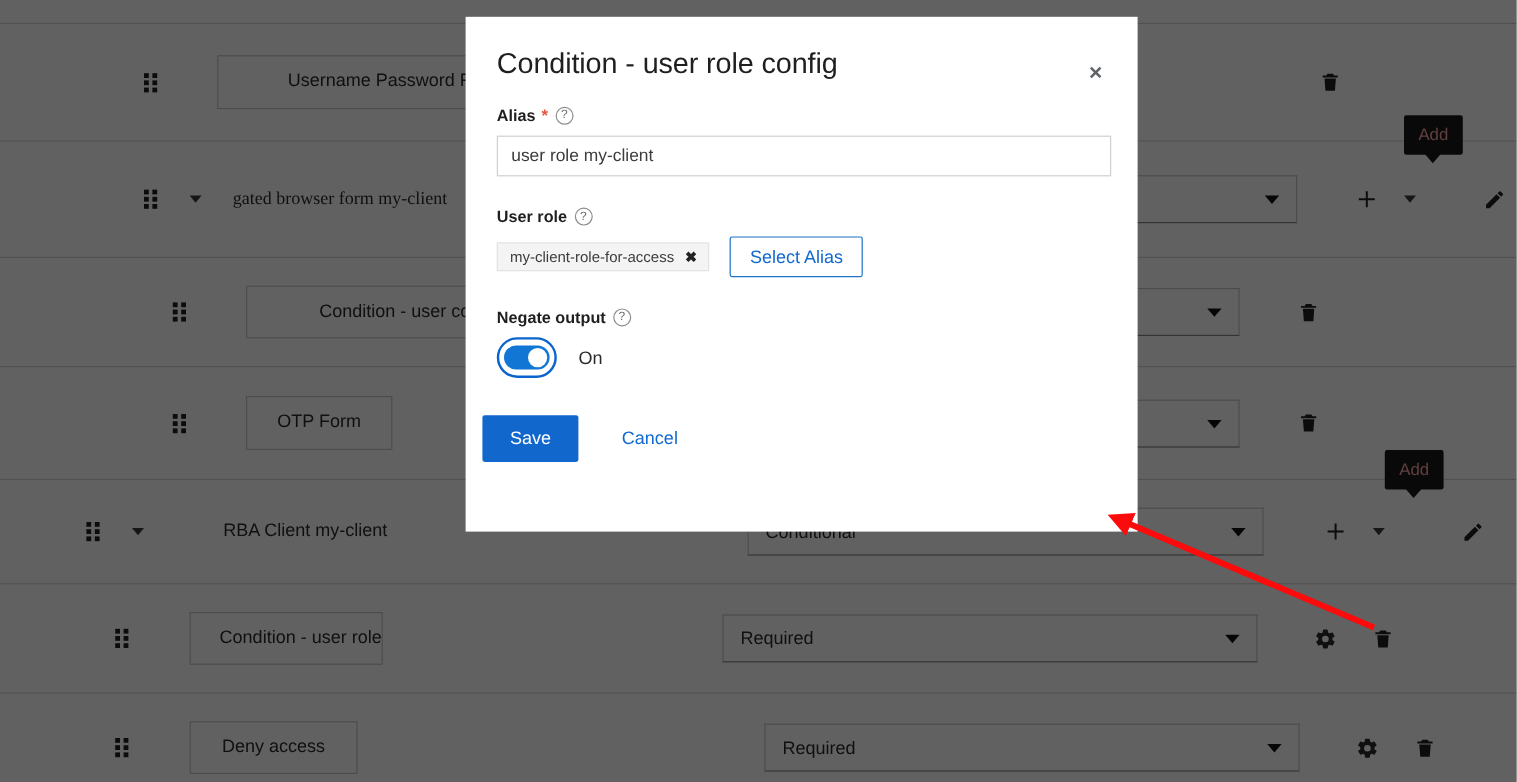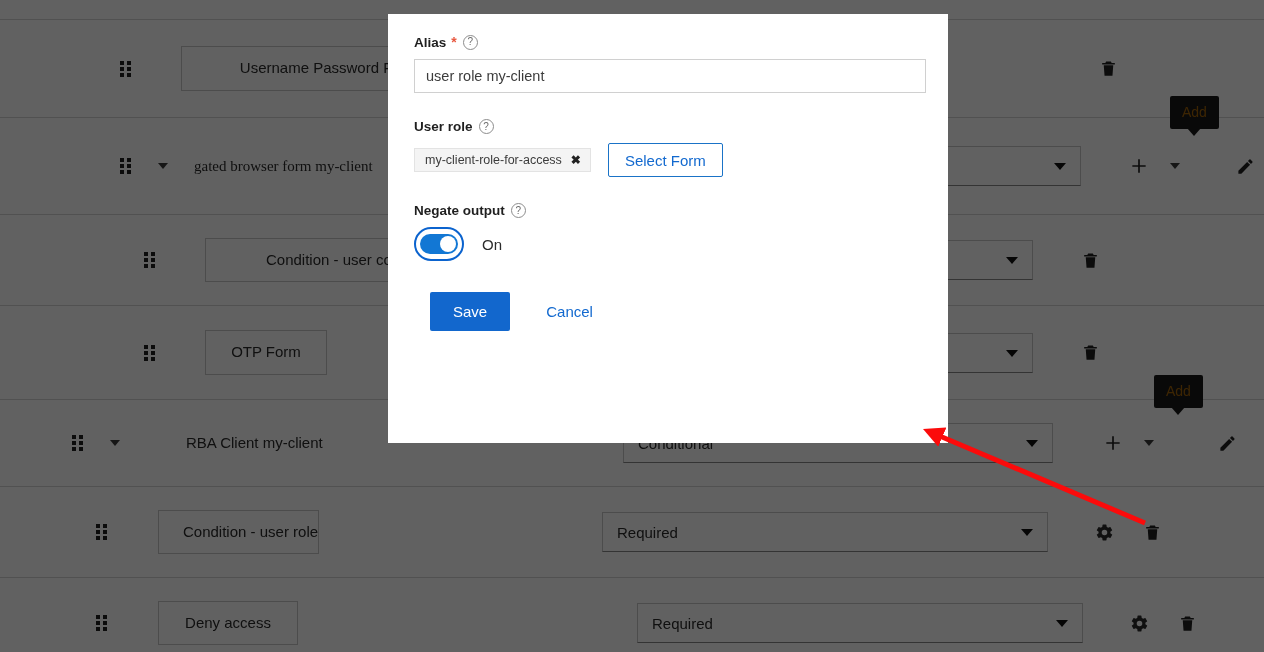--- a/index.html
+++ b/index.html
@@ -151,21 +151,21 @@
     cursor: pointer;
   }
 
   
   .ico { display: block; }
 
   
   .tooltip {
     position: absolute;
     background: #1a1a1a;
-    color: #a16207;
+    color: #fca5a5;
     font-size: 14px;
     line-height: 1;
     padding: 9px 12px 10px 12px;
     border-radius: 2px;
     white-space: nowrap;
     z-index: 40;
   }
   .tooltip::after {
     content: "";
     position: absolute;
@@ -349,21 +349,21 @@
   }
   .toggle-label {
     font-size: 15px;
     color: #2b2b2b;
   }
 
   .modal-footer {
     display: flex;
     align-items: center;
     gap: 0;
-    padding: 0 42px;
+    padding: 0 14px;
     margin-top: 31px;
   }
   .btn-save {
     background: #1267cd;
     color: #ffffff;
     border: none;
     border-radius: 2px;
     font-family: "Liberation Sans", sans-serif;
     font-size: 15px;
     padding: 11px 23px;
@@ -631,20 +631,24 @@
   </div>
 </div>
 
 <div id="backdrop" style="background: rgba(0, 0, 0, 0.62);"></div>
 
 <div class="tooltip" style="left:1170px; top:96px;">Add</div>
 <div class="tooltip" style="left:1154px; top:375px;">Add</div>
 
 <div id="modal">
 
+  <div class="modal-header">
+    <h1 class="modal-title">Condition - user role config</h1>
+    <div class="modal-close">×</div>
+  </div>
 
   <div class="modal-body">
 
     
     <div class="field-label">
       <span>Alias</span>
       <span class="req-star">*</span>
       <span class="help-ico">?</span>
     </div>
     <input class="text-input" type="text" value="user role my-client" style="">
@@ -652,21 +656,21 @@
     
     <div class="field-label" style="margin-top:26px;">
       <span>User role</span>
       <span class="help-ico">?</span>
     </div>
     <div class="role-row">
       <span class="role-chip">
         <span>my-client-role-for-access</span>
         <span class="chip-x">✖</span>
       </span>
-      <button class="select-role-btn">Select Form</button>
+      <button class="select-role-btn">Select Alias</button>
     </div>
 
     
     <div class="field-label" style="margin-top:26px;">
       <span>Negate output</span>
       <span class="help-ico">?</span>
     </div>
     <div class="toggle-row">
       <span class="toggle-wrap">
         <span class="toggle">

